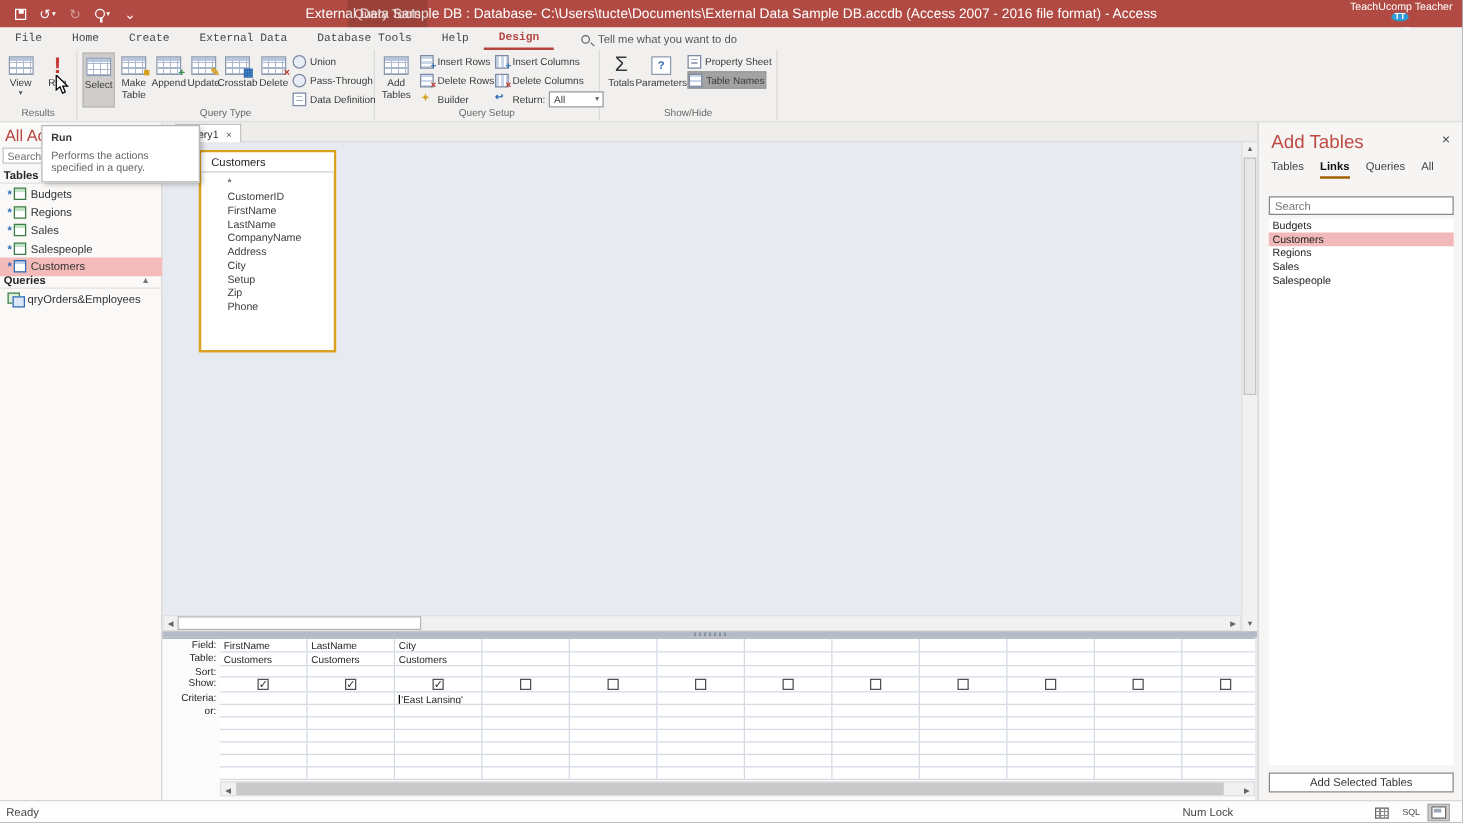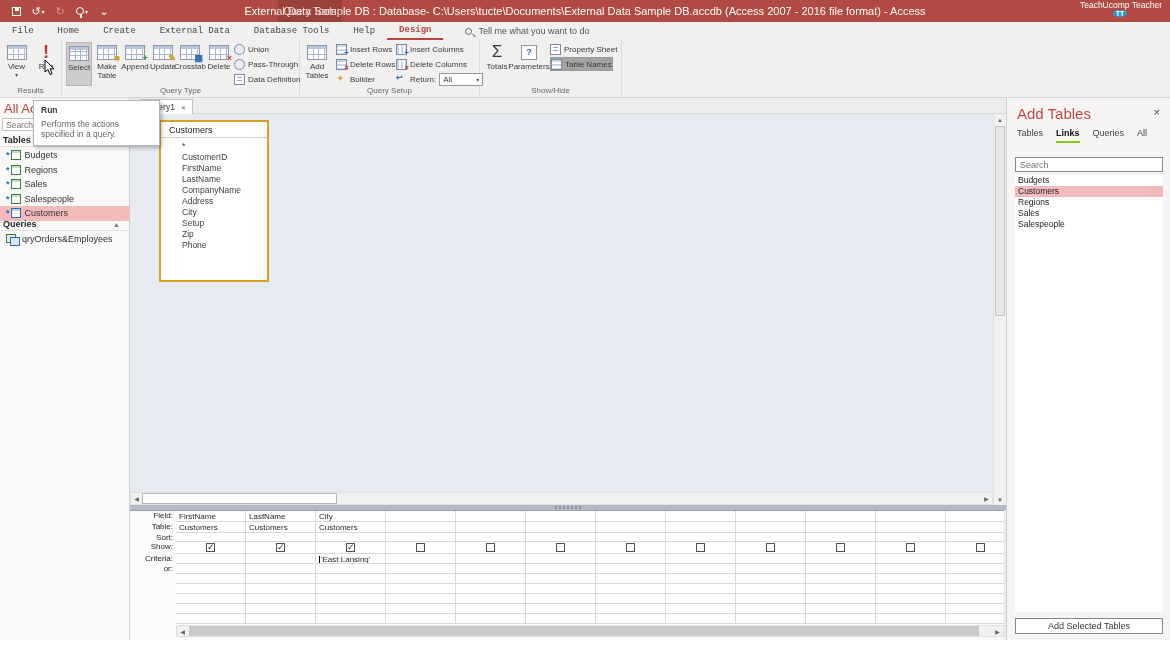--- a/index.html
+++ b/index.html
@@ -120,21 +120,21 @@
   .caret { display:inline-block; width:1px; height:8px; background:#000; vertical-align:middle; margin-right:1px; }
   .gscroll { position:absolute; left:46px; right:0; top:114px; height:12px; background:#f1f1f1; border:1px solid #e0e0e0; }
   .gs-thumb { position:absolute; left:12px; top:0; right:24px; height:10px; background:#c9c9c9; }
 
   
   .addpane { position:absolute; left:1006px; top:0; width:164px; height:542px; background:#f6f5f4; border-left:1px solid #d2d0ce; }
   .ap-title { position:absolute; left:10px; top:7px; font-size:15px; color:#bf4a44; }
   .ap-close { position:absolute; right:10px; top:8px; font-size:11px; color:#444; }
   .ap-tabs { position:absolute; left:10px; top:30px; display:flex; gap:13px; font-size:9px; color:#444; }
   .at-tab { padding-bottom:3px; }
-  .at-tab.active { font-weight:bold; color:#111; border-bottom:2px solid #84cc16; }
+  .at-tab.active { font-weight:bold; color:#111; border-bottom:2px solid #a16207; }
   .ap-search { position:absolute; left:8px; top:59px; width:148px; height:15px; border:1px solid #8a8886; background:#fff; font-size:9px; color:#555; padding:0 4px; font-family:"Liberation Sans",sans-serif; }
   .ap-list { position:absolute; left:8px; top:77px; width:148px; bottom:28px; background:#fff; }
   .at-item { height:11px; line-height:11px; font-size:8.5px; color:#222; padding-left:3px; }
   .at-item.sel { background:#f2b9ba; }
   .ap-btn { position:absolute; left:8px; bottom:6px; width:148px; height:16px; border:1px solid #8a8886; background:#fff; font-size:9px; color:#333; display:flex; align-items:center; justify-content:center; }
 
   
   .statusbar { position:absolute; left:0; top:640px; width:1170px; height:18px; background:#fdfdfd; border-top:1px solid #d8d6d4; font-size:9px; color:#444; }
   .sb-ready { position:absolute; left:5px; top:4px; }
   .sb-numlock { position:absolute; left:946px; top:4px; }
@@ -641,20 +641,31 @@
           <div class="at-item">Budgets</div>
           <div class="at-item sel">Customers</div>
           <div class="at-item">Regions</div>
           <div class="at-item">Sales</div>
           <div class="at-item">Salespeople</div>
         </div>
       <div class="ap-btn">Add Selected Tables</div>
     </div>
   </div>
 
+  <div class="statusbar">
+    <span class="sb-ready">Ready</span>
+    <span class="sb-numlock">Num Lock</span>
+    <span class="sb-ico" style="left:1096px">
+        <span class="sb-grid"></span>
+      </span>
+    <span class="sb-ico sb-sql" style="left:1120px">SQL</span>
+    <span class="sb-ico sb-pressed" style="left:1142px">
+        <span class="sb-design"></span>
+      </span>
+  </div>
 
   <div class="tooltip">
     <div class="tt-title">Run</div>
     <div class="tt-body">Performs the actions specified in a query.</div>
   </div>
 
   <svg class="cursor" width="12" height="16" viewBox="0 0 12 16">
     <polygon points="1,0 1,12 4,9.5 6,14.5 8.2,13.6 6.2,8.8 10,8.8" fill="#fff" stroke="#000" stroke-width="1"></polygon>
   </svg>
 </div>

